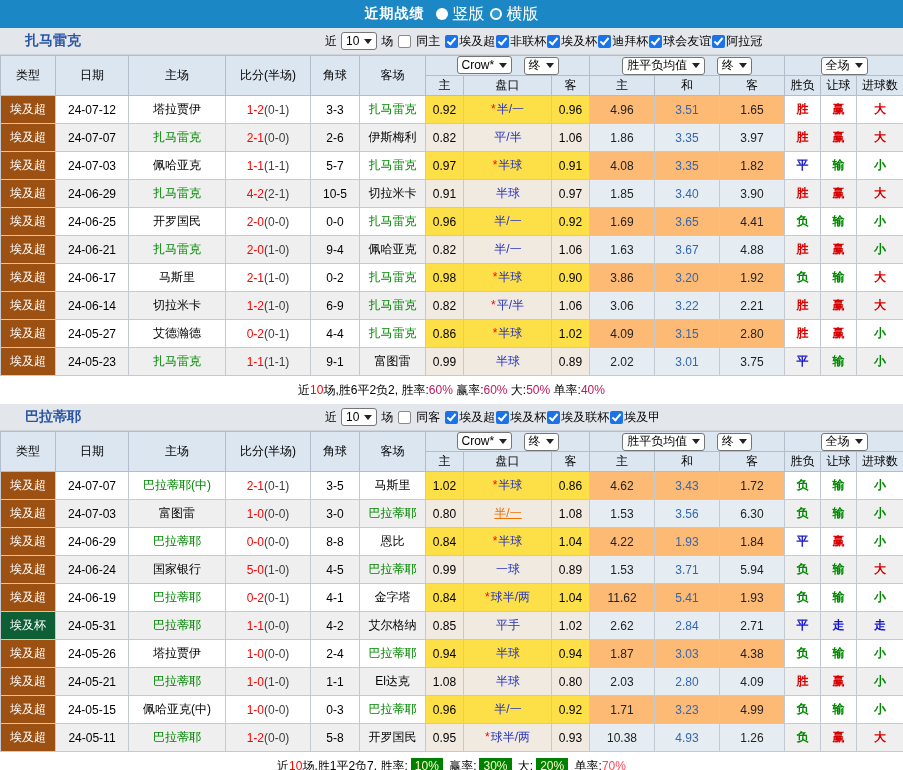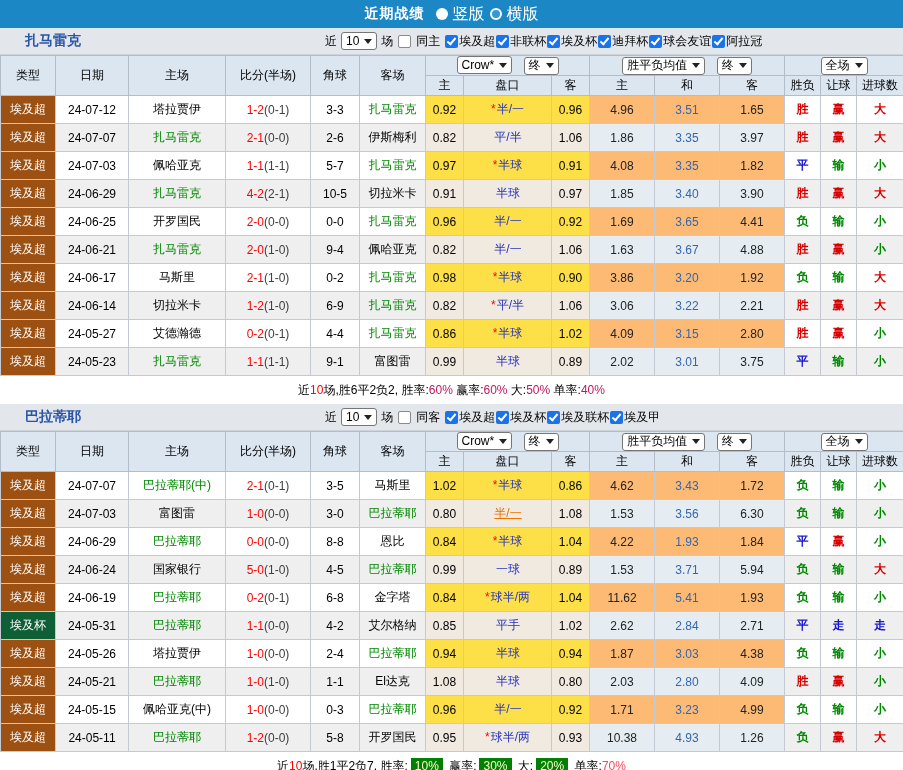--- a/index.html
+++ b/index.html
@@ -510,21 +510,21 @@
     <td class="c-avg avg-side">5.94</td>
     <td class="td-wdl res t-green">负</td>
     <td class="td-let res t-green">输</td>
     <td class="td-goal res t-red">大</td>
   </tr>
           <tr>
     <td class="td-type bg-league">埃及超</td>
     <td>24-06-19</td>
     <td><span class="home t-green">巴拉蒂耶</span></td>
     <td><span class="score-ft">0-2</span><span class="score-ht">(0-1)</span></td>
-    <td>6-8</td>
+    <td>4-1</td>
     <td><span class="away t-black">金字塔</span></td>
     <td class="c-odds">0.84</td>
     <td class="c-odds"><span class="star">*</span><span class="hc-text hc-blue">球半/两</span></td>
     <td class="c-odds">1.04</td>
     <td class="c-avg avg-side">11.62</td>
     <td class="c-avg avg-draw">5.41</td>
     <td class="c-avg avg-side">1.93</td>
     <td class="td-wdl res t-green">负</td>
     <td class="td-let res t-green">输</td>
     <td class="td-goal res t-green">小</td>

